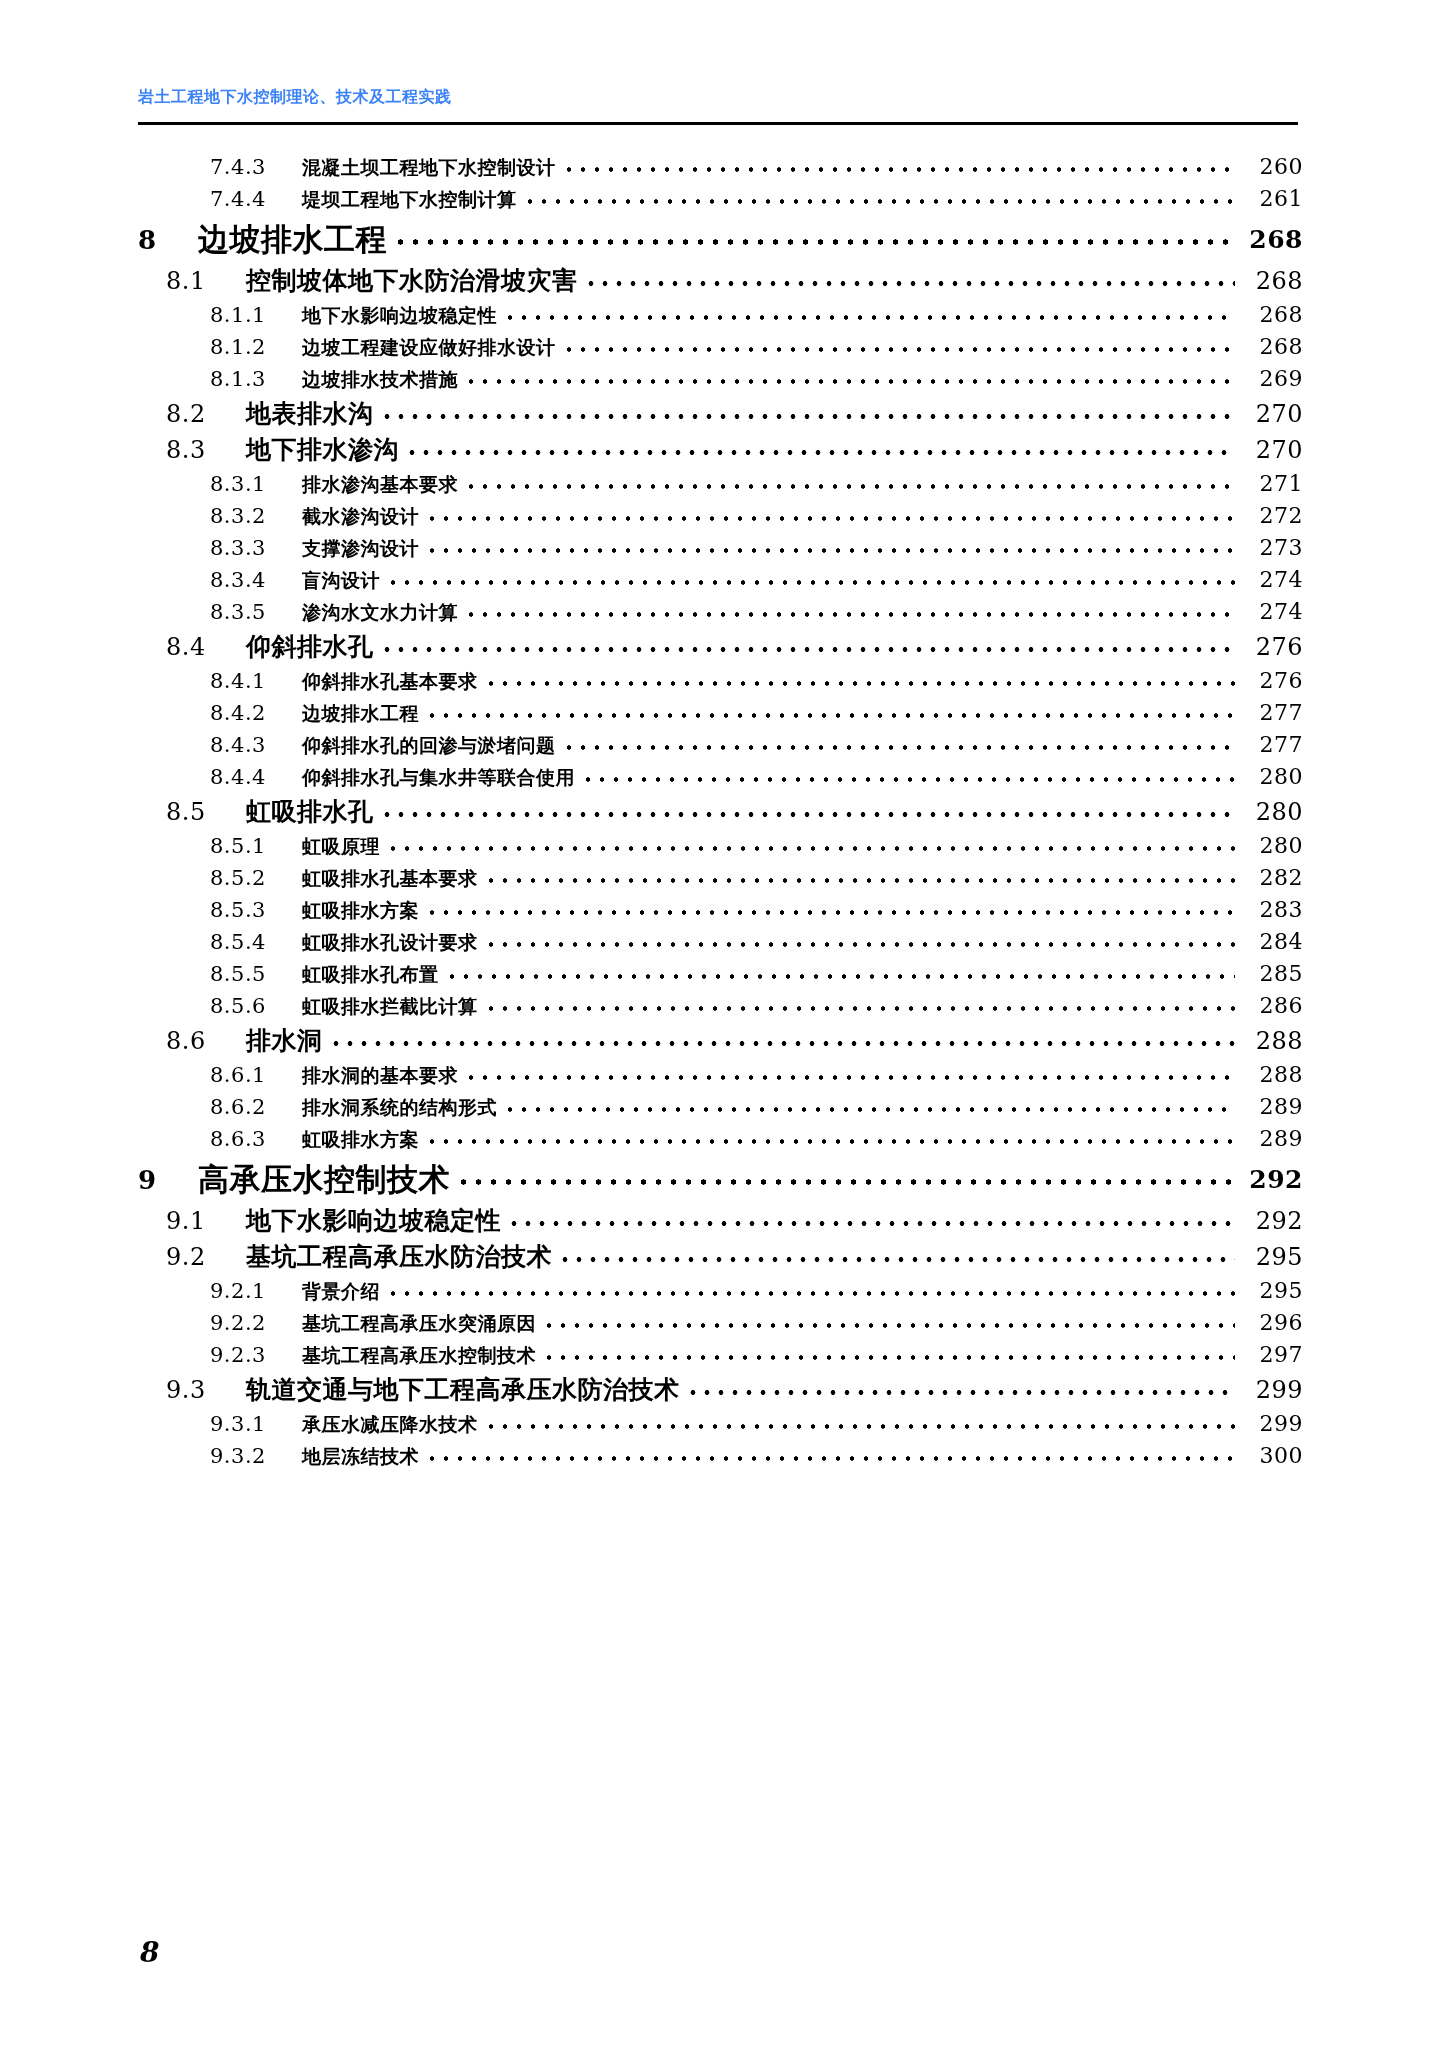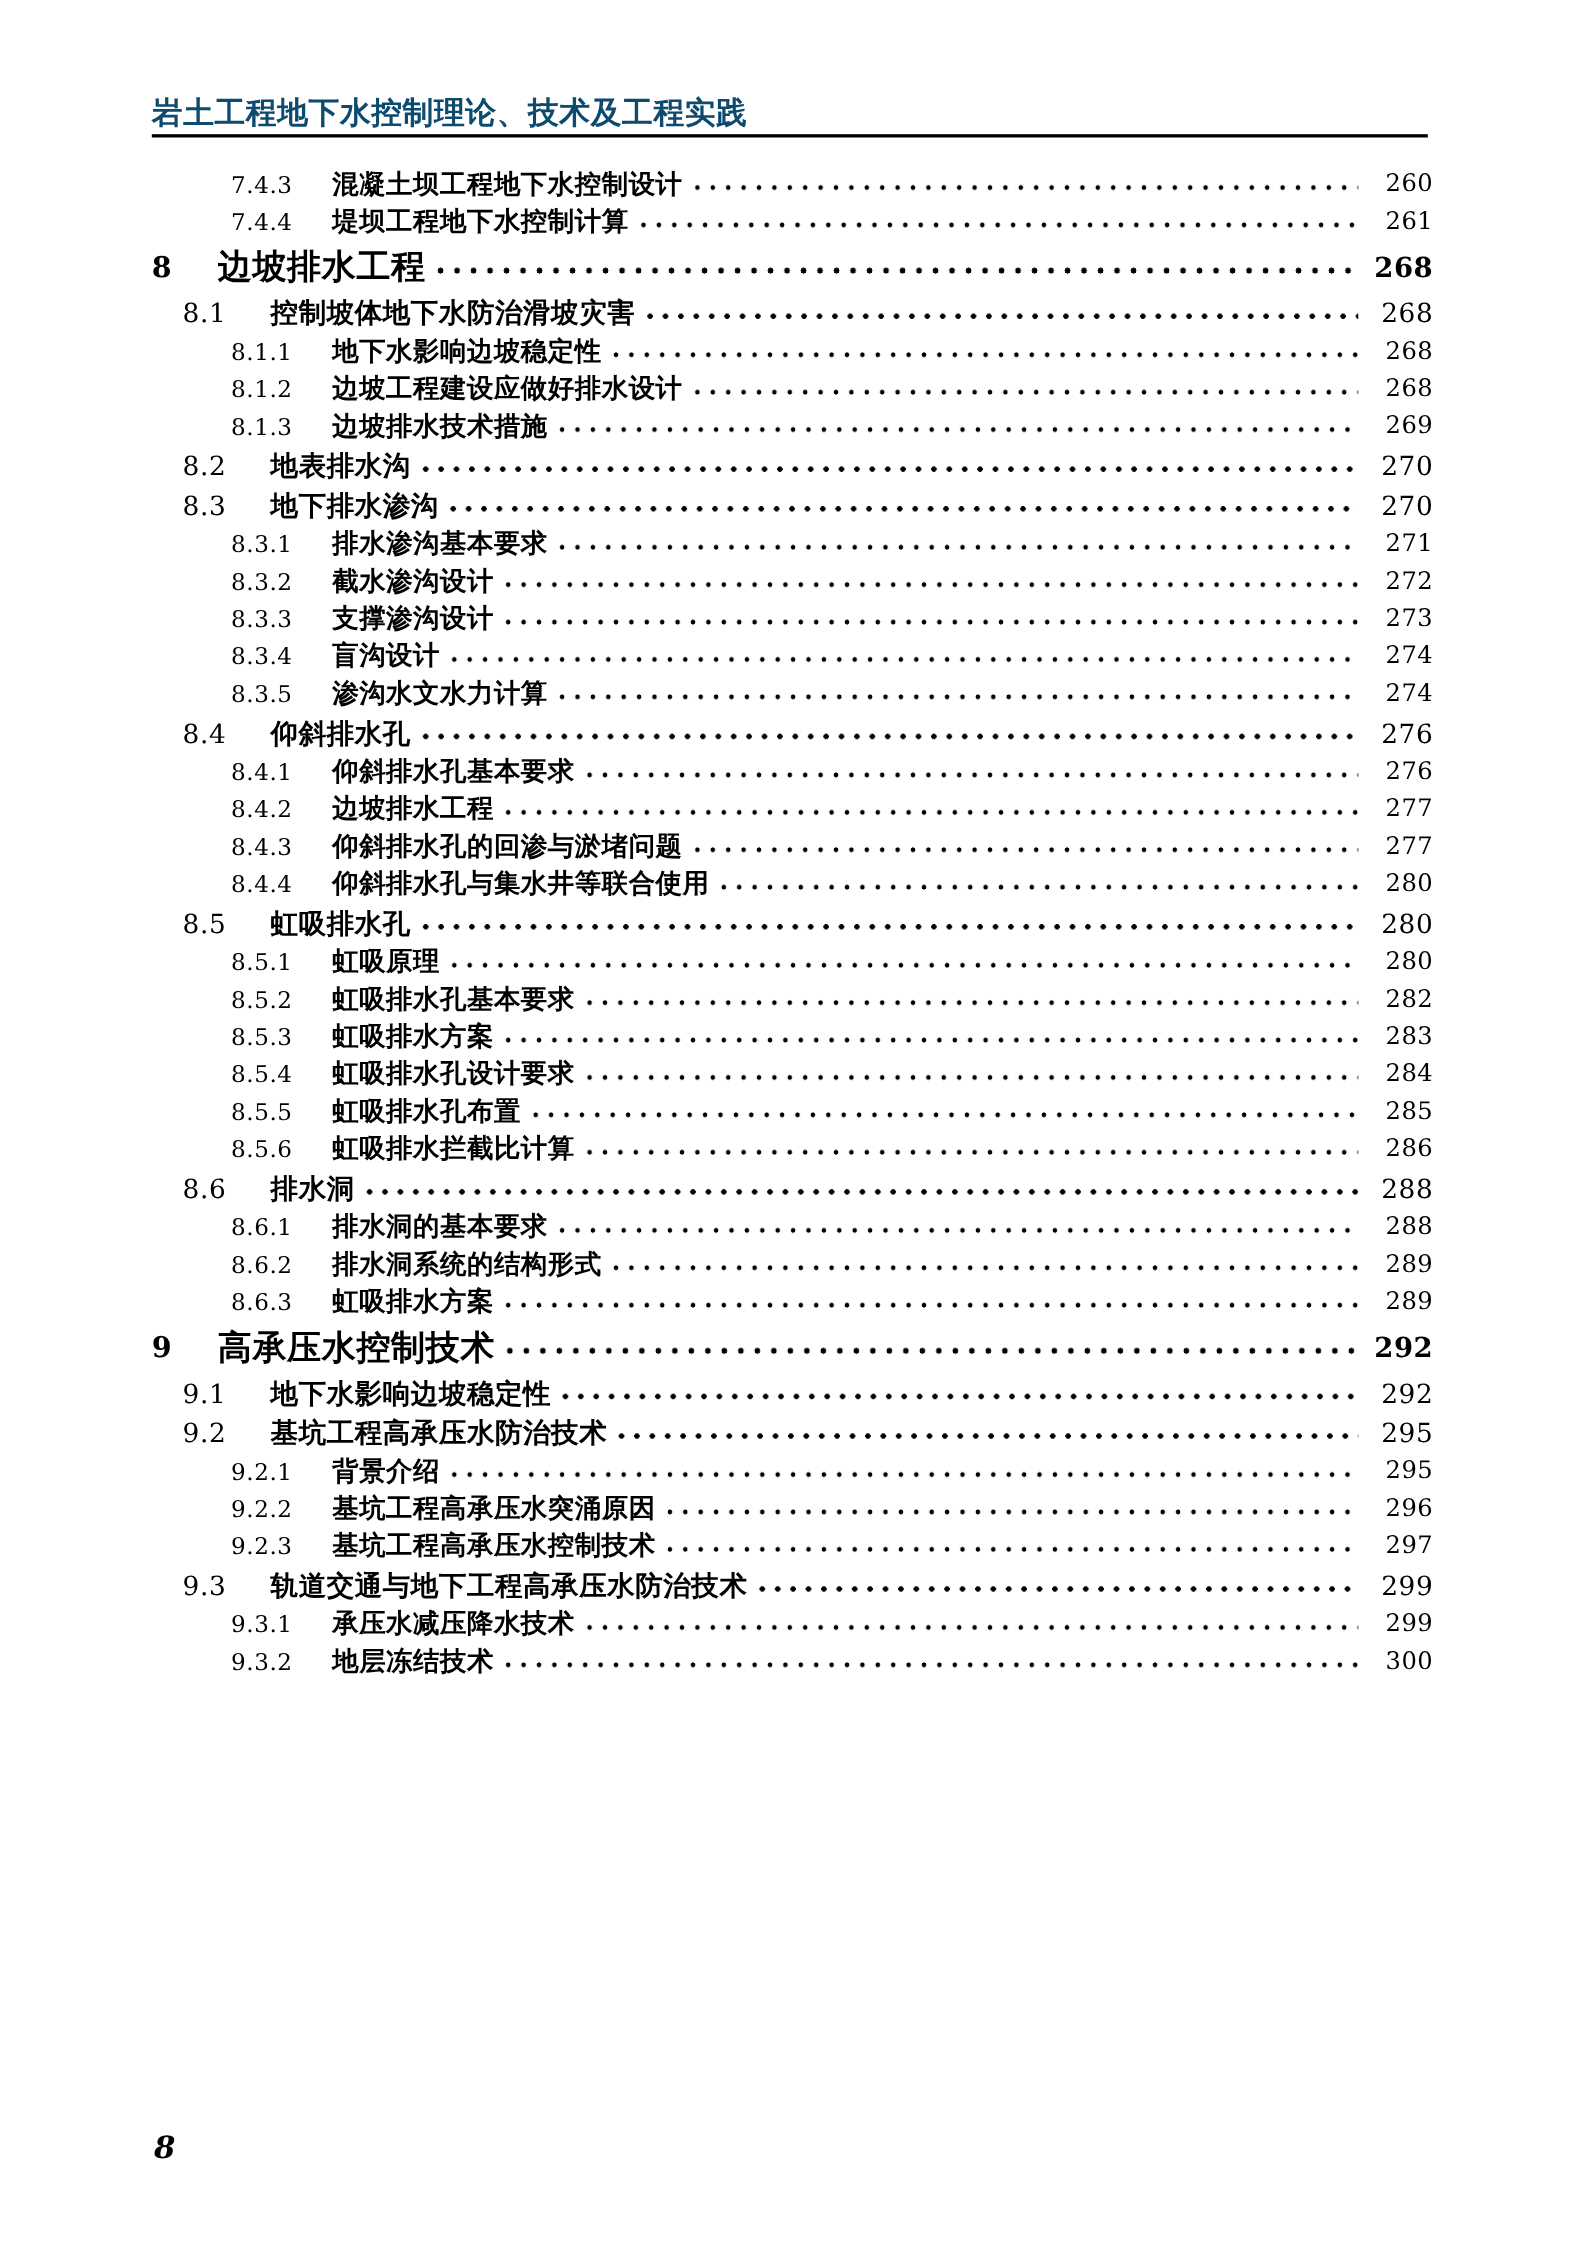--- a/index.html
+++ b/index.html
@@ -27,23 +27,23 @@
   
   .running-header {
     position: absolute;
     left: 138px;
     top: 88px;
     width: 1160px;
   }
   .running-header .rh-text {
     font-family: "DejaVu Sans", "Liberation Sans", sans-serif;
     font-weight: bold;
-    font-size: 28px;
+    font-size: 16px;
     letter-spacing: 0.5px;
-    color: #0c4a6e;
+    color: #3b82f6;
     display: block;
     line-height: 1.1;
   }
   .rule {
     position: absolute;
     left: 138px;
     top: 122px;
     width: 1160px;
     height: 0;
     border-top: 3px solid #000;
@@ -178,21 +178,21 @@
     padding-left: 72px;
   }
   .lv-3 .toc-num {
     font-family: "DejaVu Serif", "Liberation Serif", serif;
     font-size: 21px;
     width: 76px;
   }
   .lv-3 .toc-title {
     font-family: Liberation Sans, sans-serif;
     font-weight: bold;
-    font-size: 24px;
+    font-size: 19px;
     padding-left: 16px;
   }
   .lv-3 .toc-page {
     font-family: "DejaVu Serif", "Liberation Serif", serif;
     font-size: 22px;
   }
 
   
   .folio {
     position: absolute;

